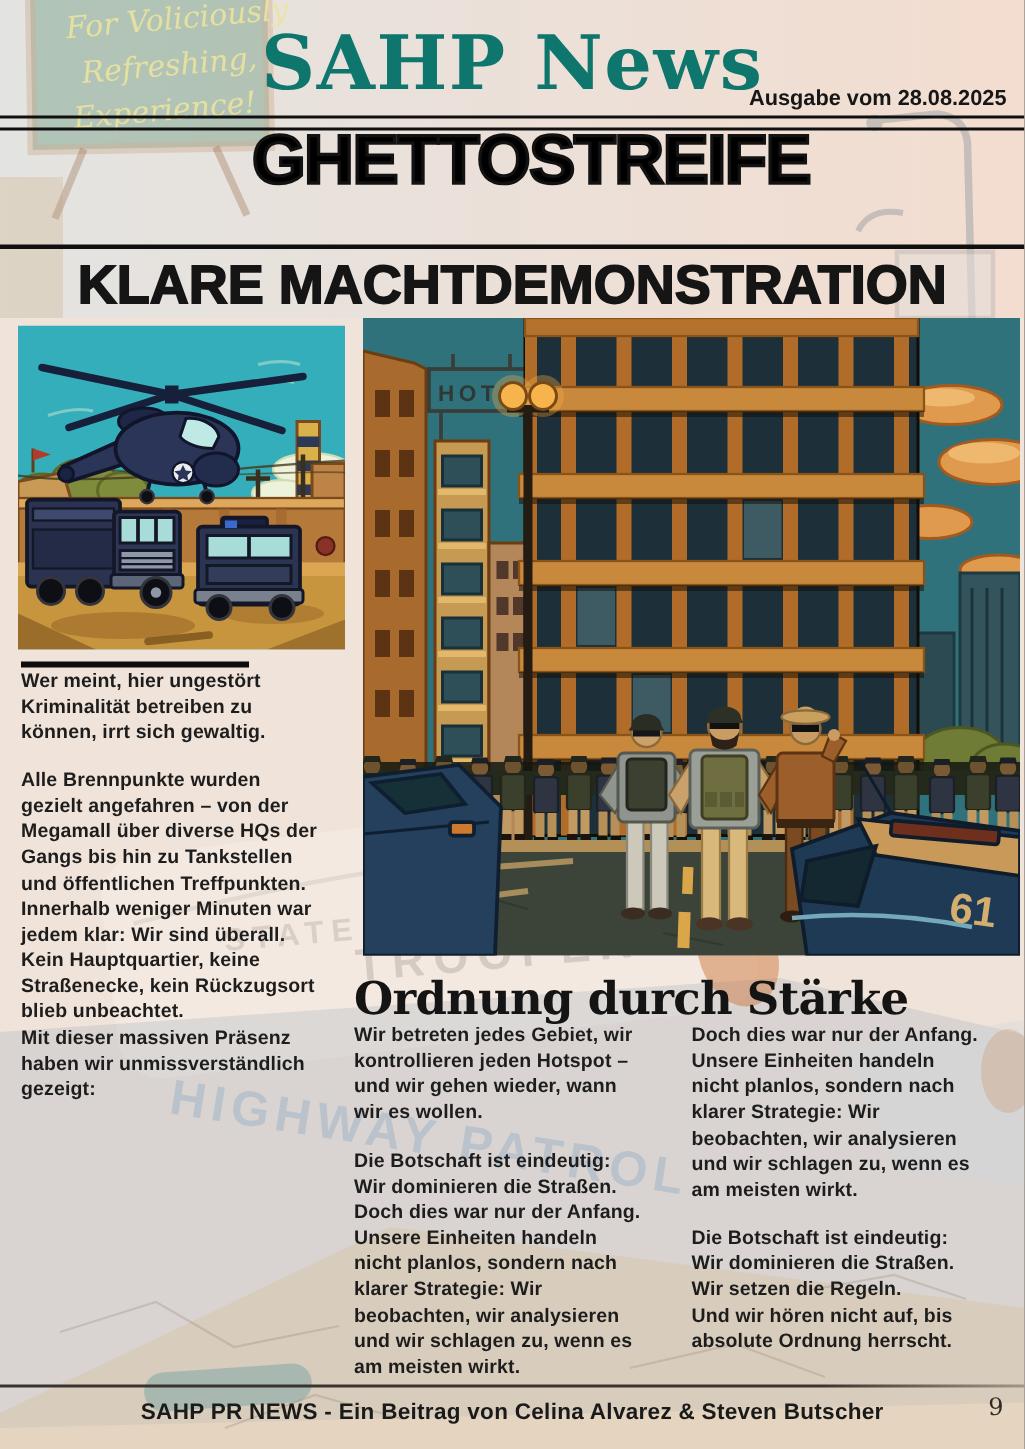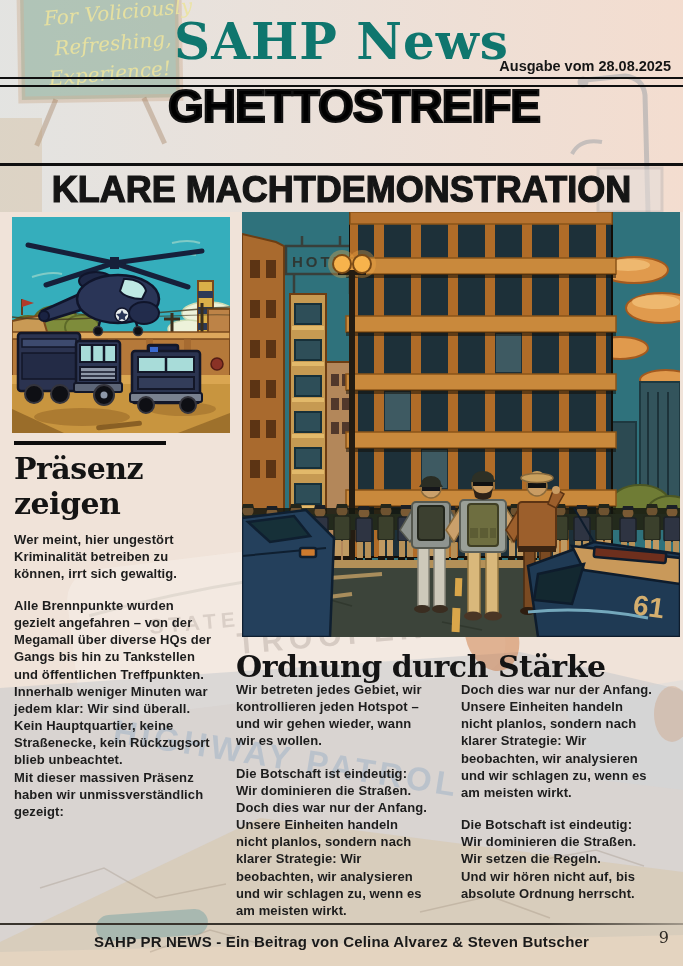--- a/index.html
+++ b/index.html
@@ -451,21 +451,20 @@
         <rect x="352" y="338" width="72" height="10" rx="2" fill="#6e2f1d" transform="rotate(5 388 343)"></rect>
         <polygon points="296,362 342,352 330,392 292,388" fill="#132830"></polygon>
         <path d="M286,400 q60,-6 120,6" stroke="#74a8bc" stroke-width="3" fill="none"></path>
       </g>
       <text x="390" y="402" font-size="28" font-weight="bold" fill="#d4ae6e" transform="rotate(8 390 402)">61</text>
     </g>
   </svg>
 
   <div class="layer col-left">
     <div class="col-rule"></div>
-    <h2 class="sec">Präsenz zeigen</h2>
     <p class="body">Wer meint, hier ungestört
 Kriminalität betreiben zu
 können, irrt sich gewaltig.</p>
     <p class="body">Alle Brennpunkte wurden
 gezielt angefahren – von der
 Megamall über diverse HQs der
 Gangs bis hin zu Tankstellen
 und öffentlichen Treffpunkten.
 Innerhalb weniger Minuten war
 jedem klar: Wir sind überall.

